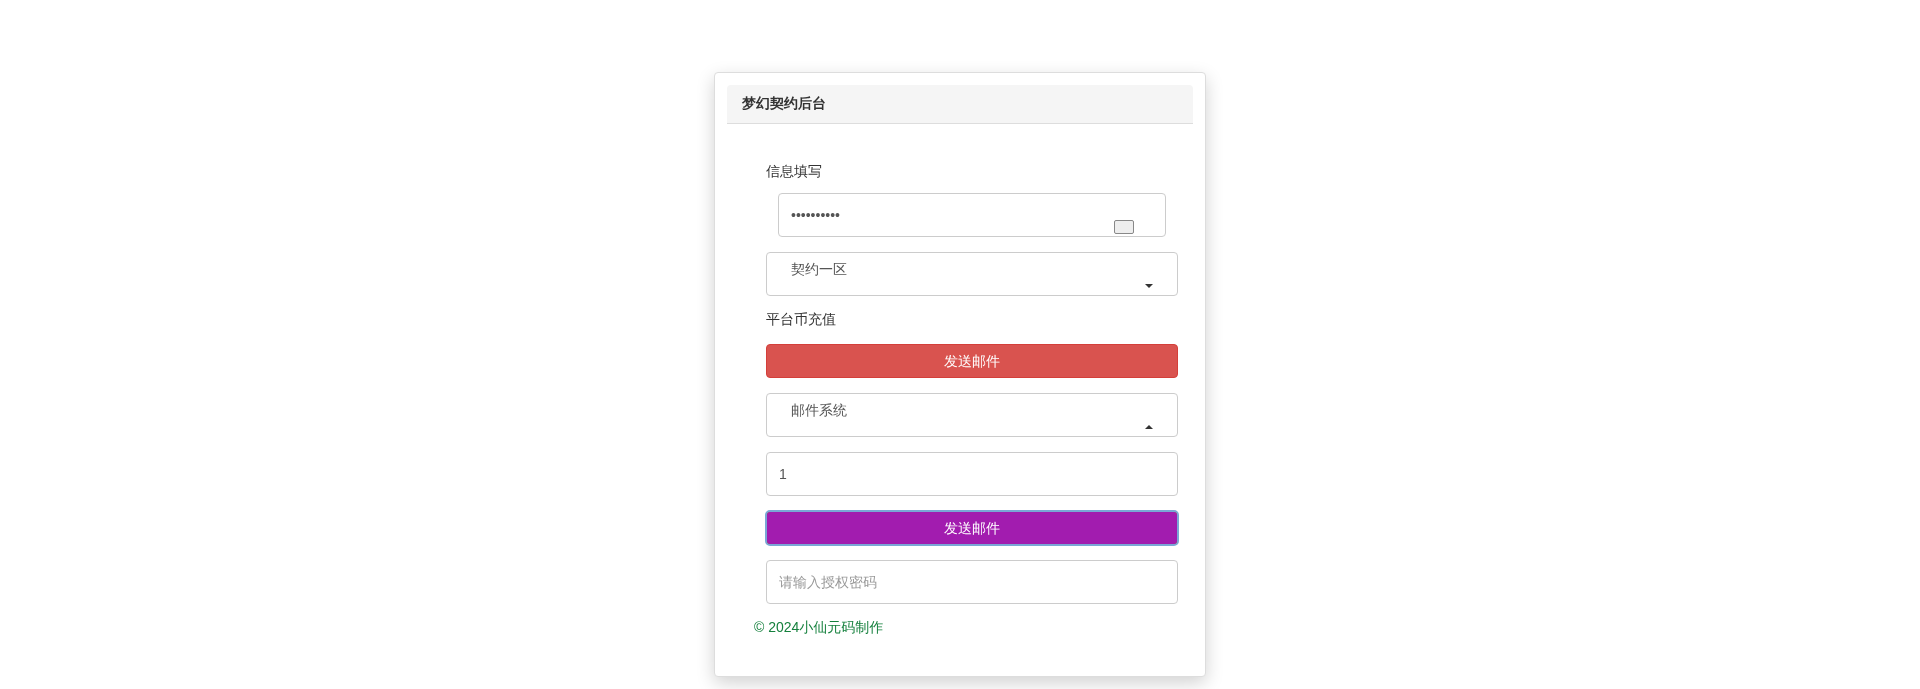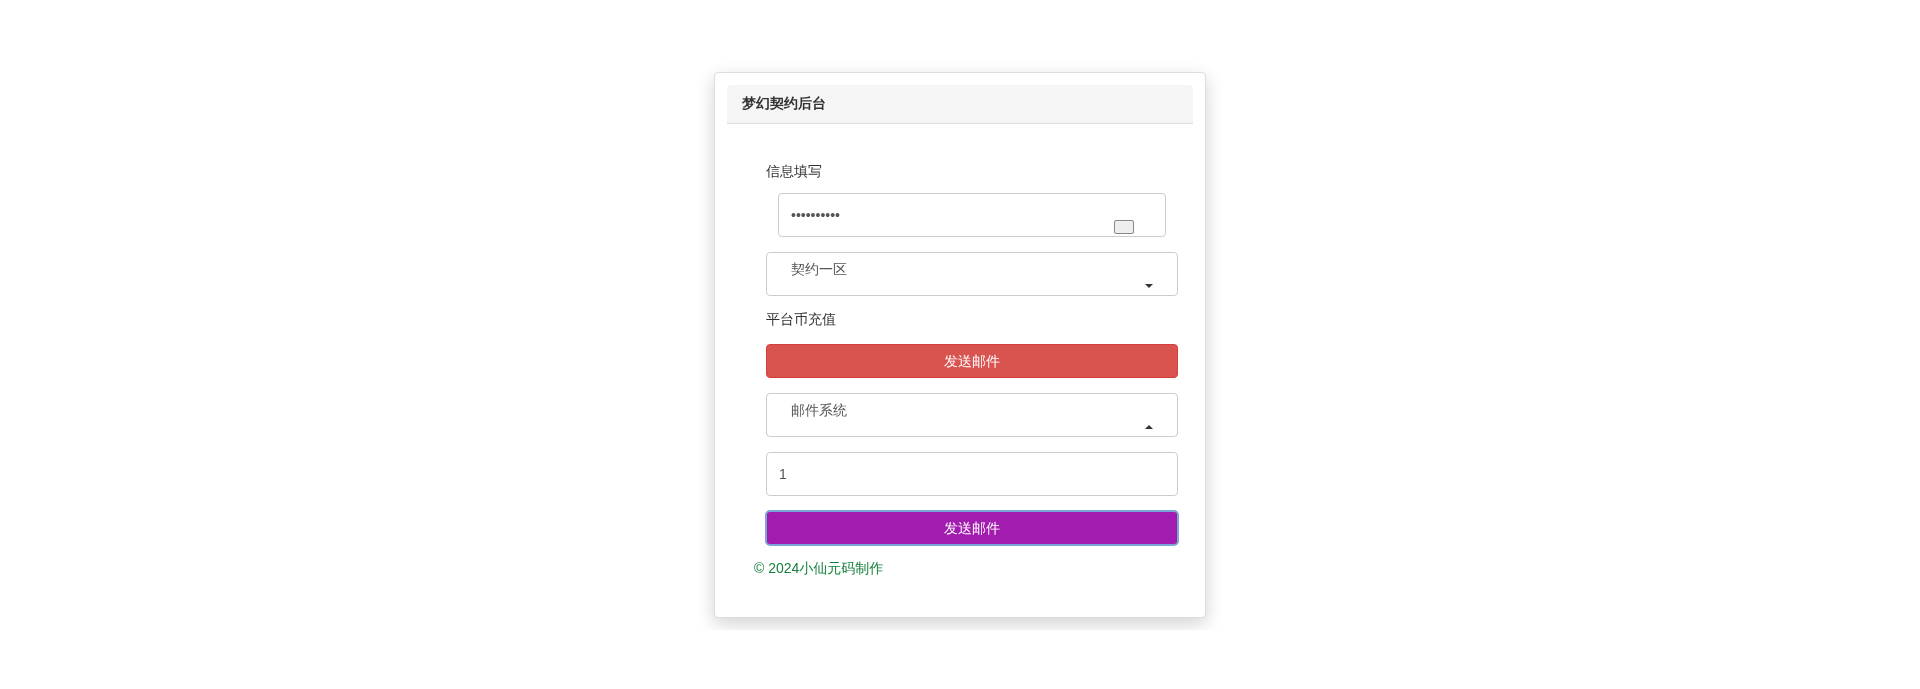--- a/index.html
+++ b/index.html
@@ -172,17 +172,20 @@
     </div>
 
     <div class="form-group">
       <input type="text" class="form-control" value="1" style="">
     </div>
 
     <div class="form-group">
       <button class="btn btn-danger btn-block active">发送邮件</button>
     </div>
 
+    <div class="form-group">
+      <input type="text" class="form-control" placeholder="请输入授权密码" style="">
+    </div>
 
 
     <div class="footer">© 2024小仙元码制作</div>
   </div>
 </div>
 
 </body></html>

